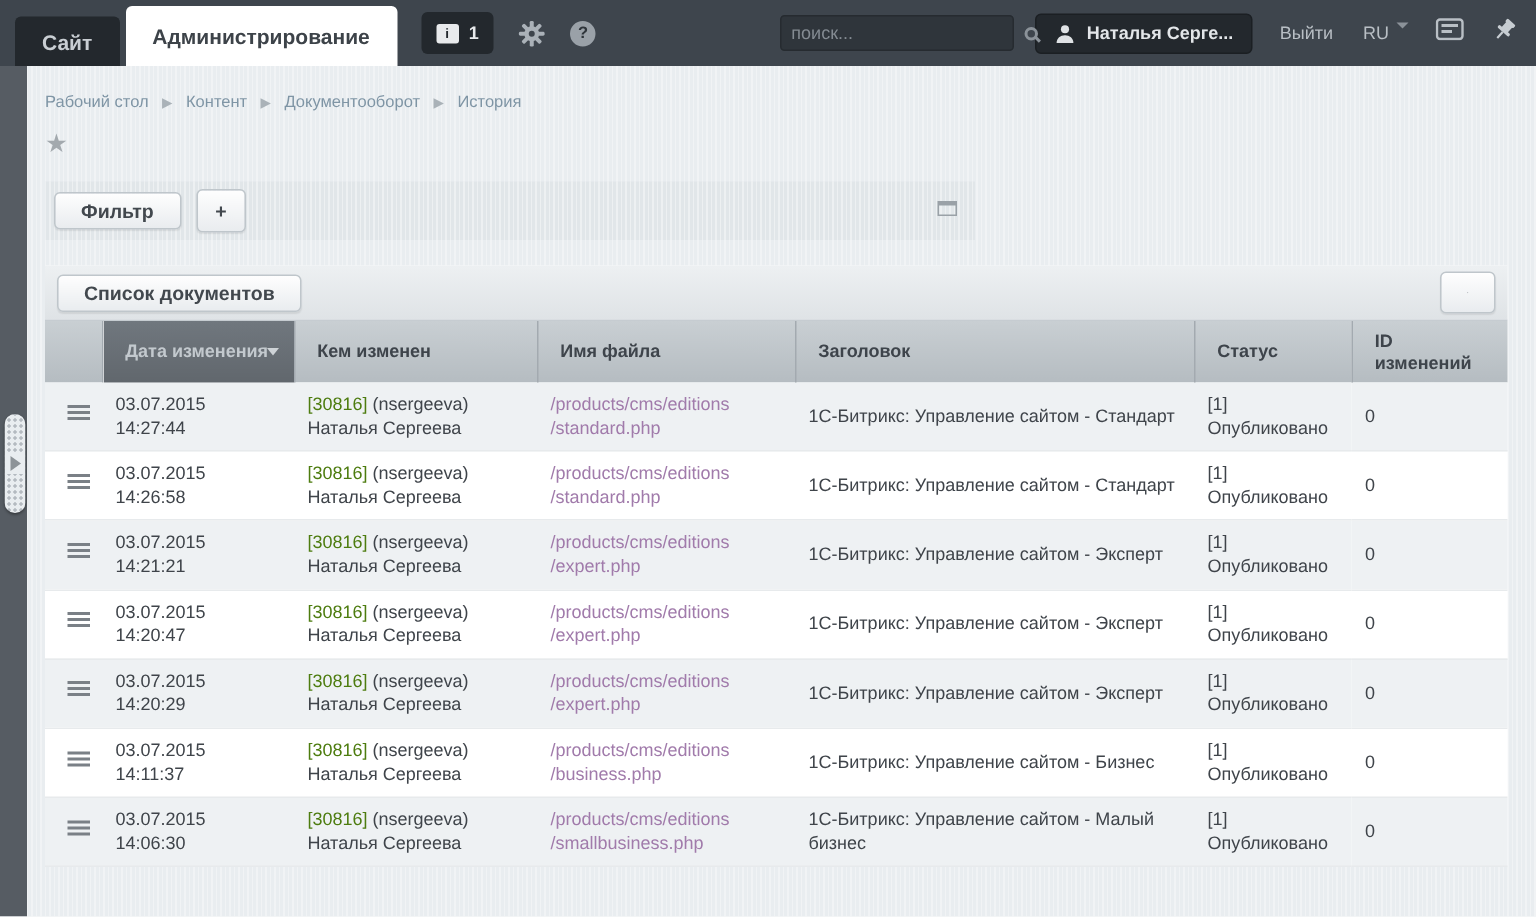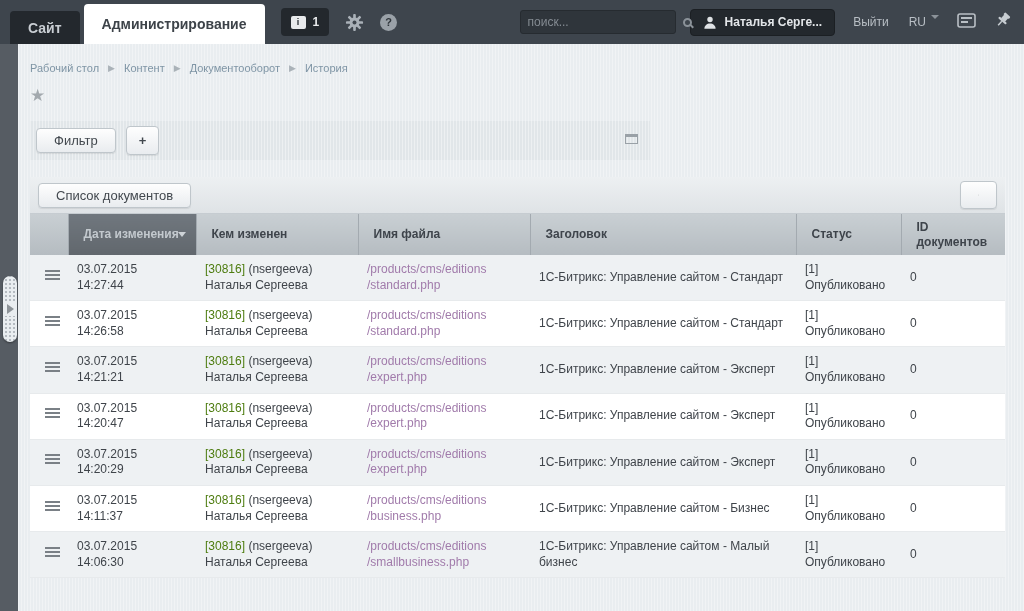--- a/index.html
+++ b/index.html
@@ -41,21 +41,21 @@
 
   .breadcrumb { display:flex; align-items:center; font-size:11px; color:#7f95a5; }
   .crumb { cursor:pointer; }
   .crumb-sep { margin:0 9px; color:#aab2b8; font-size:9px; }
 
   .page-title-row { margin-top:11px; display:flex; align-items:center; gap:10px; }
   .page-title { font-size:21px; font-weight:bold; color:#383d42; }
   .fav-star { color:#a3a9ae; font-size:17px; cursor:pointer; }
 
   .filter-panel { margin-top:15px; width:620px; height:39px; background:#e1e6e9; background-image:repeating-linear-gradient(90deg, rgba(255,255,255,.4) 0 1px, rgba(0,0,0,0) 1px 3px); position:relative; display:flex; align-items:center; padding-left:6px; gap:10px; }
-  .btn { background:linear-gradient(#fefefe,#e9ecef); border:1px solid #bfc6cb; border-radius:4px; box-shadow:0 1px 1px rgba(0,0,0,.08); color:#42484e; font-size:13px; padding:4px 17px; cursor:pointer; font-family:"Liberation Sans", sans-serif; }
+  .btn { background:linear-gradient(#fefefe,#e9ecef); border:1px solid #bfc6cb; border-radius:4px; box-shadow:0 1px 1px rgba(0,0,0,.08); color:#42484e; font-size:13px; padding:4px 17px; cursor:pointer; font-family:"Liberation Sans", sans-serif;font-weight:bold; }
   .btn-plus { padding:6px 12px; font-weight:bold; }
   .filter-collapse { position:absolute; right:12px; top:13px; width:13px; height:10px; border:1px solid #9aa1a7; border-top-width:3px; cursor:pointer; }
 
   
   .grid { margin-top:17px; background:#ffffff; }
   .grid-toolbar { height:37px; background:linear-gradient(#edf0f2,#dfe3e6); border-bottom:1px solid #c6ccd1; display:flex; align-items:center; padding:0 8px; }
   .gear-btn { margin-left:auto; width:37px; height:28px; display:flex; align-items:center; justify-content:center; }
 
   table { border-collapse:collapse; table-layout:fixed; width:975px; }
   thead th { height:41px; background:linear-gradient(#c9cfd3,#b5bcc1); border-right:1px solid #a3aab0; font-size:12px; font-weight:bold; color:#3e444b; text-align:left; padding:4px 15px; line-height:1.25; vertical-align:middle; cursor:pointer; }
@@ -207,21 +207,21 @@
             <col style="width:104px">
         </colgroup>
         <thead>
           <tr>
             <th></th>
             <th class="sorted"><span>Дата изменения</span><span class="sort-arrow"></span></th>
             <th>Кем изменен</th>
             <th>Имя файла</th>
             <th>Заголовок</th>
             <th>Статус</th>
-            <th>ID документов</th>
+            <th>ID изменений</th>
           </tr>
         </thead>
         <tbody>
           <tr>
             <td>
                 <div class="burger"></div>
               </td>
             <td>
                 <div>03.07.2015</div>
                 <div>14:27:44</div>

